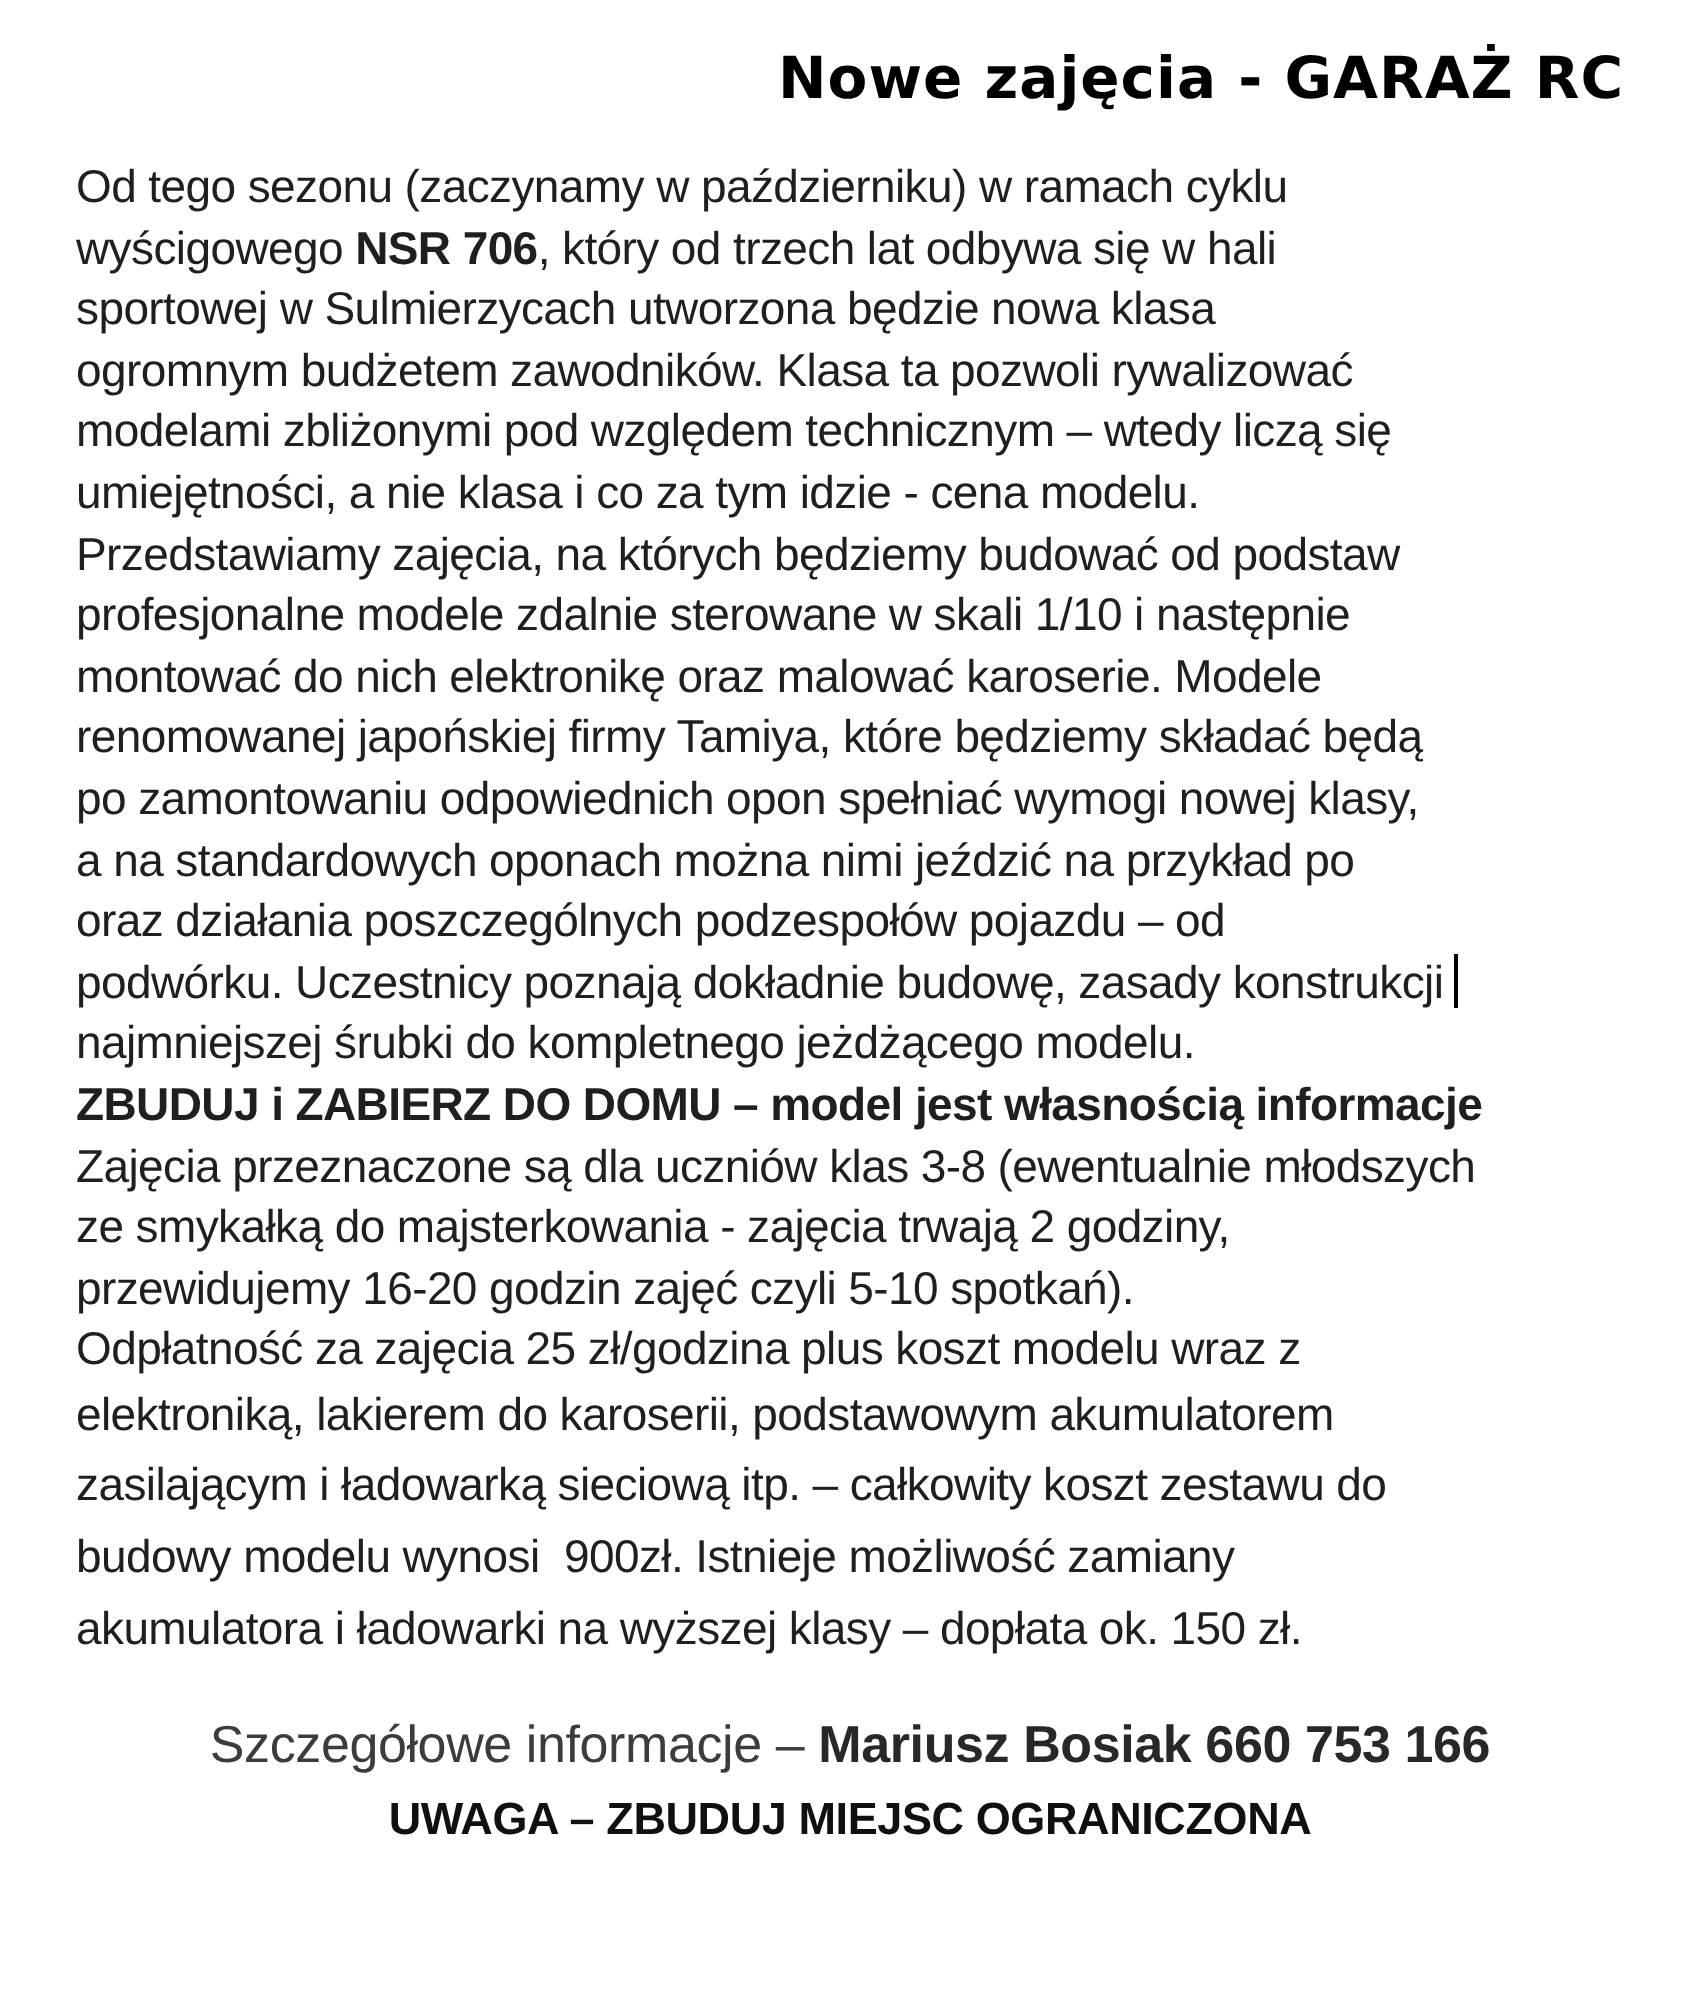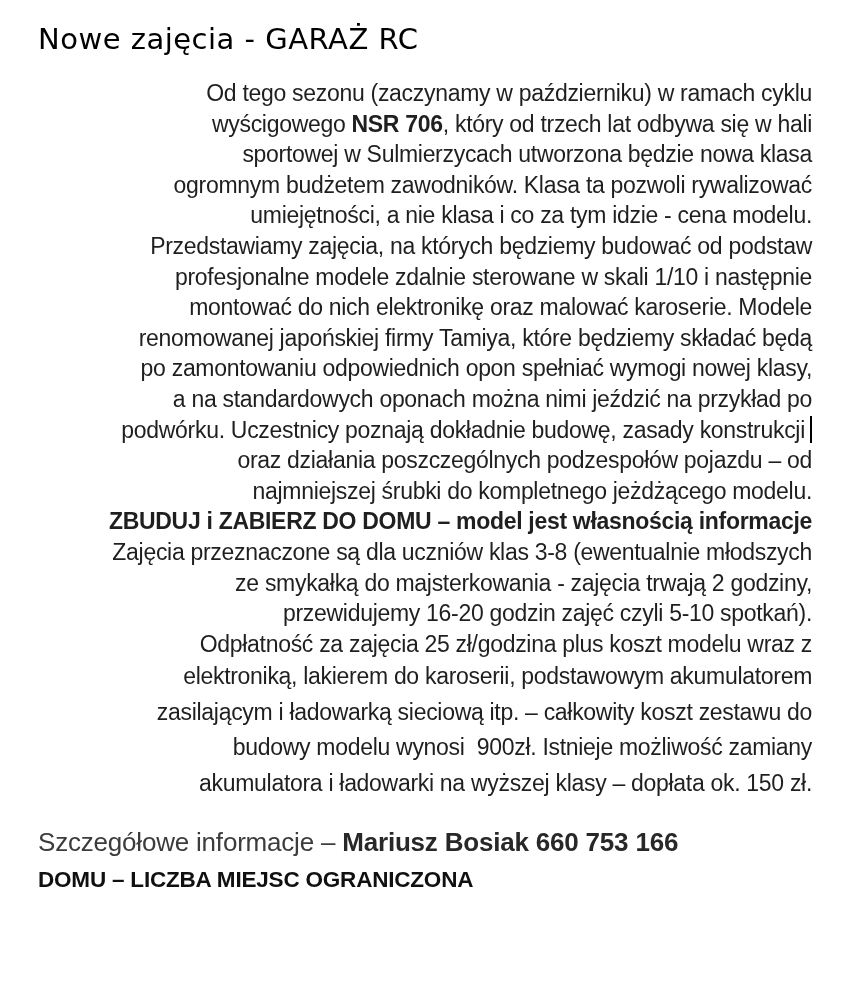--- a/index.html
+++ b/index.html
@@ -12,41 +12,41 @@
     overflow: hidden;
   }
   .page {
     box-sizing: border-box;
     width: 850px;
     height: 998px;
     padding: 22px 38px 0 38px;
   }
   .title {
     margin: 0 0 22px 0;
-    text-align: left;
+    text-align: right;
     font-family: "DejaVu Sans", "Liberation Sans", sans-serif;
-    font-weight: normal;
+    font-weight: bold;
     font-size: 29px;
     letter-spacing: 0.5px;
     color: #000000;
   }
-  .para { text-align: right; font-size: 23px; letter-spacing: -0.3px; }
+  .para { text-align: left; font-size: 23px; letter-spacing: -0.3px; }
   .para .line { white-space: pre-wrap; }
   .para-1 .line { line-height: 30.6px; }
   .para-2 .line { line-height: 35.6px; }
   .b { font-weight: bold; }
   .caret {
     display: inline-block;
     width: 2px;
     height: 27px;
     background: #000;
     vertical-align: -5px;
     margin-left: 5px;
   }
-  .footer { margin-top: 20px; text-align: left; }
+  .footer { margin-top: 20px; text-align: center; }
   .footer .line { white-space: pre-wrap; }
   .footer .contact {
     font-size: 26px;
     line-height: 40px;
     color: #3c3c3c;
     letter-spacing: -0.2px;
   }
   .footer .contact .b { color: #282828; }
   .footer .warning {
     font-size: 22.5px;
@@ -60,41 +60,42 @@
 <body>
 
 <div class="page">
   <h1 class="title">Nowe zajęcia - GARAŻ RC</h1>
 
   <div class="para para-1">
       <div class="line"><span>Od tego sezonu (zaczynamy w październiku) w ramach cyklu</span></div>
       <div class="line"><span>wyścigowego </span><span class="b">NSR 706</span><span>, który od trzech lat odbywa się w hali</span></div>
       <div class="line"><span>sportowej w Sulmierzycach utworzona będzie nowa klasa</span></div>
       <div class="line"><span>ogromnym budżetem zawodników. Klasa ta pozwoli rywalizować</span></div>
+      <div class="line"><span>modelami zbliżonymi pod względem technicznym – wtedy liczą się</span></div>
       <div class="line"><span>umiejętności, a nie klasa i co za tym idzie - cena modelu.</span></div>
       <div class="line"><span>Przedstawiamy zajęcia, na których będziemy budować od podstaw</span></div>
       <div class="line"><span>profesjonalne modele zdalnie sterowane w skali 1/10 i następnie</span></div>
       <div class="line"><span>montować do nich elektronikę oraz malować karoserie. Modele</span></div>
       <div class="line"><span>renomowanej japońskiej firmy Tamiya, które będziemy składać będą</span></div>
       <div class="line"><span>po zamontowaniu odpowiednich opon spełniać wymogi nowej klasy,</span></div>
       <div class="line"><span>a na standardowych oponach można nimi jeździć na przykład po</span></div>
+      <div class="line"><span>oraz działania poszczególnych podzespołów pojazdu – od</span></div>
       <div class="line"><span>podwórku. Uczestnicy poznają dokładnie budowę, zasady konstrukcji</span><span class="caret"></span></div>
-      <div class="line"><span>oraz działania poszczególnych podzespołów pojazdu – od</span></div>
       <div class="line"><span>najmniejszej śrubki do kompletnego jeżdżącego modelu.</span></div>
       <div class="line"><span class="b">ZBUDUJ i ZABIERZ DO DOMU – model jest własnością informacje</span></div>
       <div class="line"><span>Zajęcia przeznaczone są dla uczniów klas 3-8 (ewentualnie młodszych</span></div>
       <div class="line"><span>ze smykałką do majsterkowania - zajęcia trwają 2 godziny,</span></div>
       <div class="line"><span>przewidujemy 16-20 godzin zajęć czyli 5-10 spotkań).</span></div>
       <div class="line"><span>Odpłatność za zajęcia 25 zł/godzina plus koszt modelu wraz z</span></div>
     </div>
 
   <div class="para para-2">
       <div class="line"><span>elektroniką, lakierem do karoserii, podstawowym akumulatorem</span></div>
       <div class="line"><span>zasilającym i ładowarką sieciową itp. – całkowity koszt zestawu do</span></div>
       <div class="line"><span>budowy modelu wynosi  900zł. Istnieje możliwość zamiany</span></div>
       <div class="line"><span>akumulatora i ładowarki na wyższej klasy – dopłata ok. 150 zł.</span></div>
     </div>
 
   <div class="footer">
       <div class="line contact"><span>Szczegółowe informacje – </span><span class="b">Mariusz Bosiak 660 753 166</span></div>
-      <div class="line warning"><span class="b">DOMU – LICZBA MIEJSC OGRANICZONA</span></div>
+      <div class="line warning"><span class="b">UWAGA – ZBUDUJ MIEJSC OGRANICZONA</span></div>
     </div>
 </div>
 
 </body></html>

